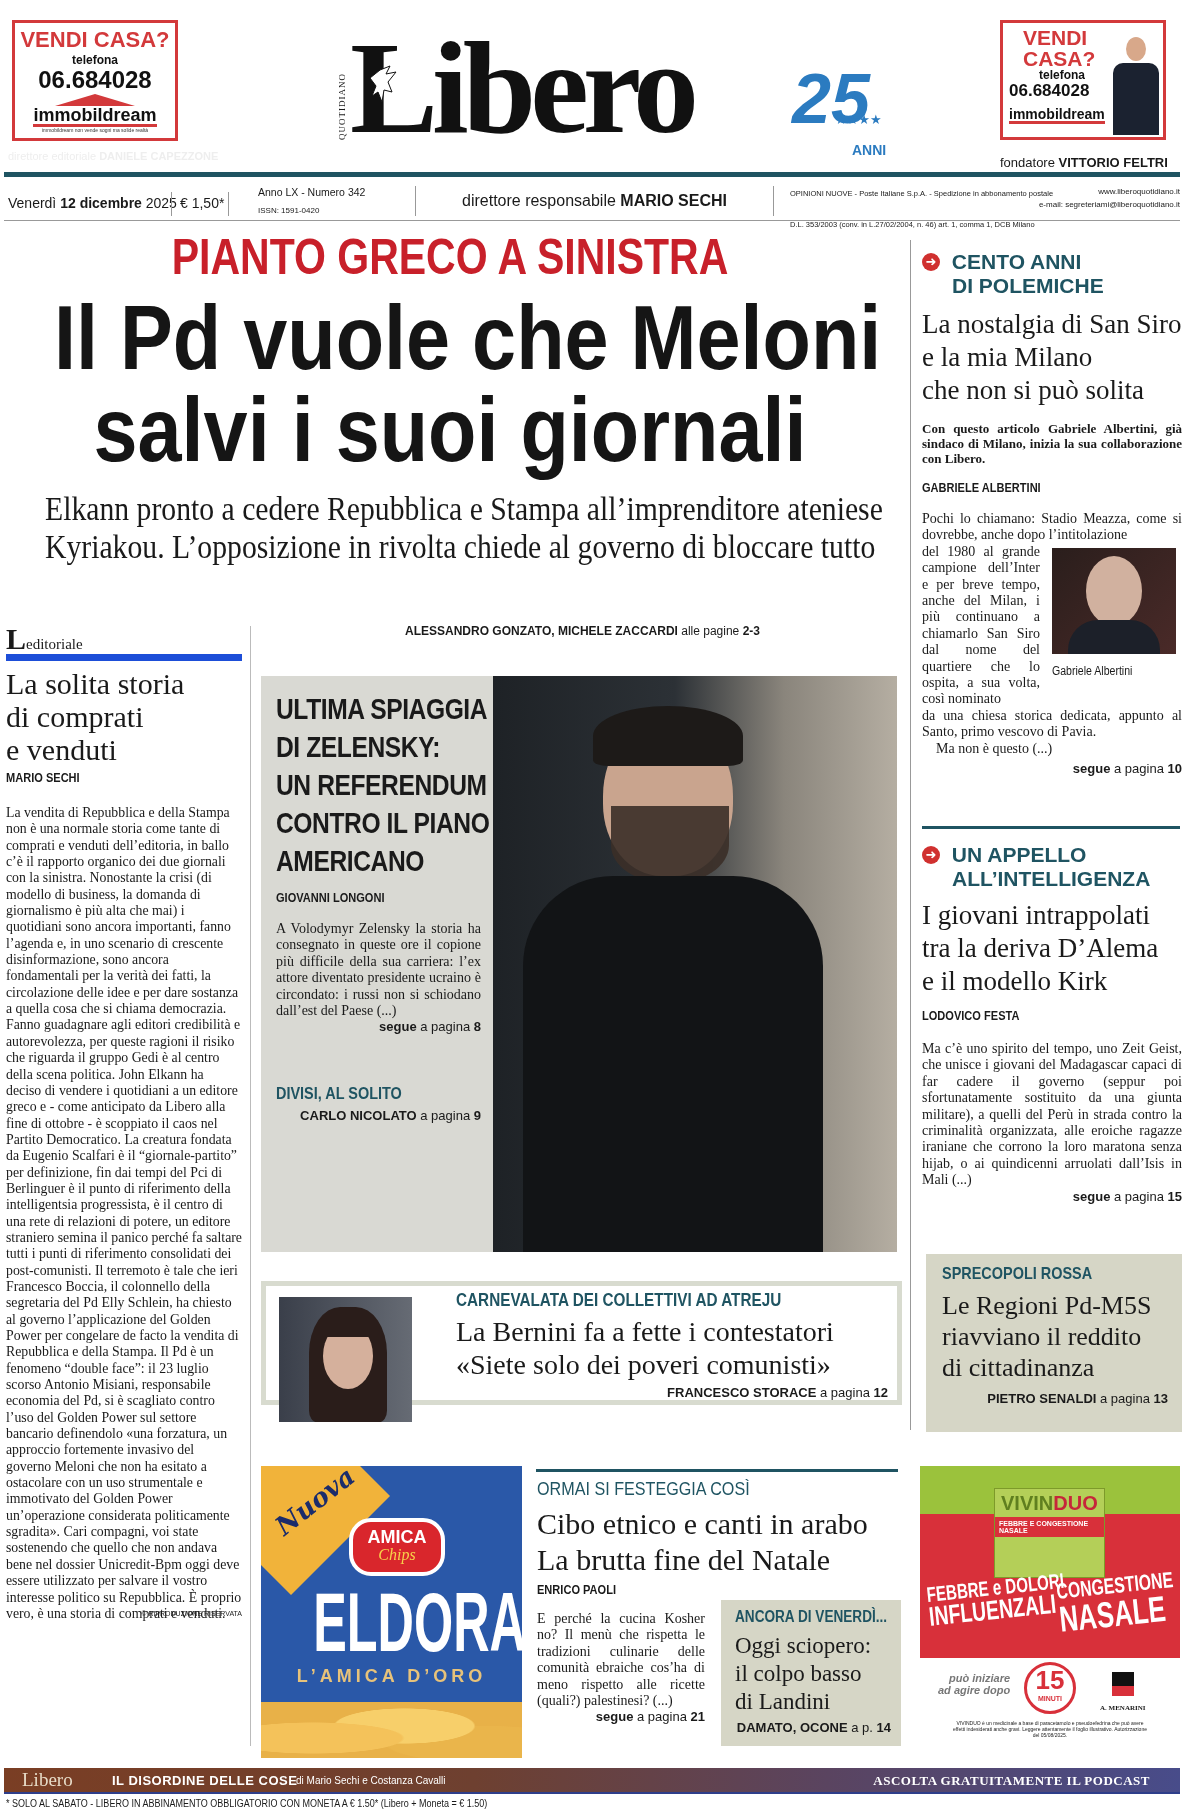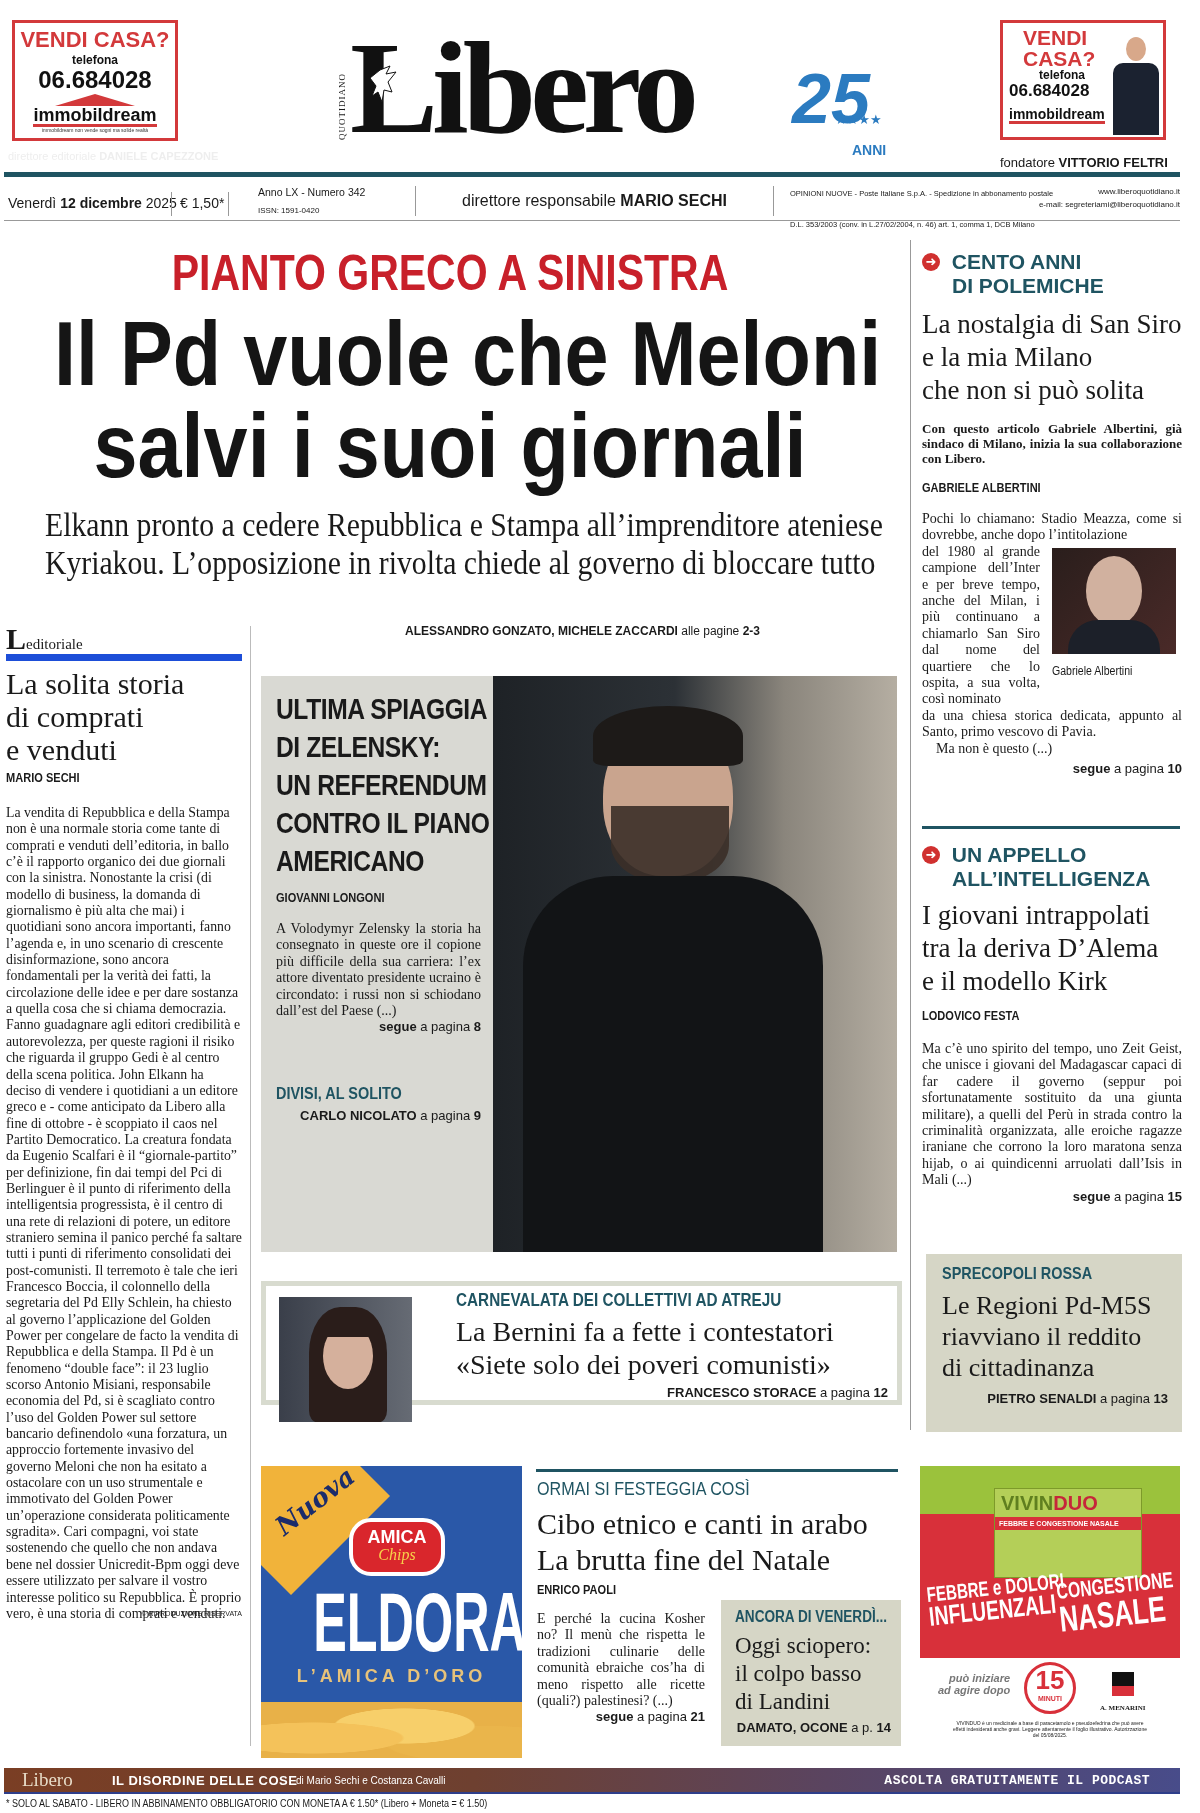--- a/index.html
+++ b/index.html
@@ -109,21 +109,21 @@
   <span>direttore responsabile</span>
   <b>MARIO SECHI</b>
 </div>
 <div class="vsep" style="left:773px;top:186px;height:30px;"></div>
 <div class="abs sans" style="left:790px;top:189px;font-size:7.5px;">OPINIONI NUOVE - Poste Italiane S.p.A. - Spedizione in abbonamento postale</div>
 <div class="abs sans" style="left:790px;top:220px;font-size:7.5px;">D.L. 353/2003 (conv. in L.27/02/2004, n. 46) art. 1, comma 1, DCB Milano</div>
 <div class="abs sans" style="right:20px;top:187px;font-size:8px;">www.liberoquotidiano.it</div>
 <div class="abs sans" style="right:20px;top:200px;font-size:8px;">e-mail: segreteriami@liberoquotidiano.it</div>
 <div class="abs rule-grey" style="left:4px;top:220px;width:1176px;"></div>
 
-<div class="abs" style="left:0;top:244px;width:900px;">
+<div class="abs" style="left:0;top:228px;width:900px;">
   <div class="kicker-red" style="text-align:center;height:58px;">PIANTO GRECO A SINISTRA</div>
   <div class="main-head" style="margin-top:6px;">Il Pd vuole che Meloni</div>
   <div class="main-head">salvi i suoi giornali</div>
   <div class="sub-head" style="margin-top:14px;">Elkann pronto a cedere Repubblica e Stampa all’imprenditore ateniese</div>
   <div class="sub-head">Kyriakou. L’opposizione in rivolta chiede al governo di bloccare tutto</div>
 </div>
 <div class="abs sans" style="left:405px;top:624px;font-size:12px;">
   <b>ALESSANDRO GONZATO, MICHELE ZACCARDI</b>
   <span>alle pagine</span>
   <b>2-3</b>
@@ -305,21 +305,21 @@
   <div class="segue" style="margin-top:4px;">
     <b>DAMATO, OCONE</b>
     <span>a p.</span>
     <b>14</b>
   </div>
 </div>
 
 <div class="abs" style="left:920px;top:1466px;width:260px;height:290px;background:#fff;overflow:hidden;">
   <div style="position:absolute;left:0;top:0;width:260px;height:48px;background:#9bc23c;"></div>
   <div style="position:absolute;left:0;top:48px;width:260px;height:144px;background:#d8303a;"></div>
-  <div style="position:absolute;left:74px;top:22px;width:148px;height:90px;background:#b4cf58;border:1px solid #7d9a2a;">
+  <div style="position:absolute;left:74px;top:22px;width:111px;height:90px;background:#b4cf58;border:1px solid #7d9a2a;">
     <div style="padding:4px 6px;font-family:'Liberation Sans',sans-serif;font-weight:bold;font-size:20px;line-height:20px;">
       <span style="color:#5f7f1f;">VIVIN</span><span style="color:#c6263a;">DUO</span>
     </div>
     <div style="background:#d8303a;color:#fff;font-family:'Liberation Sans',sans-serif;font-size:7px;padding:3px 4px;font-weight:bold;">FEBBRE E CONGESTIONE NASALE</div>
   </div>
   <div style="position:absolute;left:8px;top:118px;font-family:'Liberation Sans',sans-serif;font-weight:bold;color:#fff;font-size:21px;line-height:22px;transform:rotate(-6deg) scaleX(0.72);transform-origin:left;white-space:nowrap;">
     <div>FEBBRE e DOLORI</div>
     <div style="font-size:27px;">INFLUENZALI</div>
   </div>
   <div style="position:absolute;left:138px;top:112px;font-family:'Liberation Sans',sans-serif;font-weight:bold;color:#fff;font-size:22px;line-height:28px;transform:rotate(-6deg) scaleX(0.72);transform-origin:left;white-space:nowrap;">
@@ -336,15 +336,15 @@
   </div>
   <div style="position:absolute;left:192px;top:206px;width:22px;height:24px;background:#111;border-bottom:10px solid #d8303a;"></div>
   <div style="position:absolute;left:180px;top:238px;font-family:'Liberation Serif',serif;font-size:7px;font-weight:bold;">A. MENARINI</div>
   <div style="position:absolute;left:30px;top:254px;width:200px;font-family:'Liberation Sans',sans-serif;font-size:5px;line-height:6px;text-align:center;">VIVINDUO è un medicinale a base di paracetamolo e pseudoefedrina che può avere effetti indesiderati anche gravi. Leggere attentamente il foglio illustrativo. Autorizzazione del 05/08/2025.</div>
 </div>
 
 <div class="abs" style="left:4px;top:1768px;width:1176px;height:26px;background:linear-gradient(90deg,#7a3e24 0%,#6e4030 40%,#5a4460 70%,#484c8a 100%);border-bottom:2px solid #2e3e8a;">
   <span style="position:absolute;left:18px;top:1px;font-family:'Liberation Serif',serif;font-size:19px;color:#e8dcc8;">Libero</span>
   <span style="position:absolute;left:108px;top:5px;font-family:'Liberation Sans',sans-serif;font-weight:bold;font-size:13px;color:#fff;letter-spacing:0.5px;">IL DISORDINE DELLE COSE</span>
   <span style="position:absolute;left:292px;top:7px;font-family:'Liberation Sans',sans-serif;font-size:10px;color:#fff;">di Mario Sechi e Costanza Cavalli</span>
-  <span style="position:absolute;right:30px;top:5px;font-family:Liberation Mono, monospace;font-weight:bold;font-size:13px;color:#fff;letter-spacing:0.5px;">ASCOLTA GRATUITAMENTE IL PODCAST</span>
+  <span style="position:absolute;right:30px;top:5px;font-family:Liberation Serif, serif;font-weight:bold;font-size:13px;color:#fff;letter-spacing:0.5px;">ASCOLTA GRATUITAMENTE IL PODCAST</span>
 </div>
 <div class="abs sans" style="left:6px;top:1798px;font-size:10px;transform:scaleX(0.9);transform-origin:left;white-space:nowrap;">* SOLO AL SABATO - LIBERO IN ABBINAMENTO OBBLIGATORIO CON MONETA A € 1.50* (Libero + Moneta = € 1.50)</div>
 
 </body></html>

